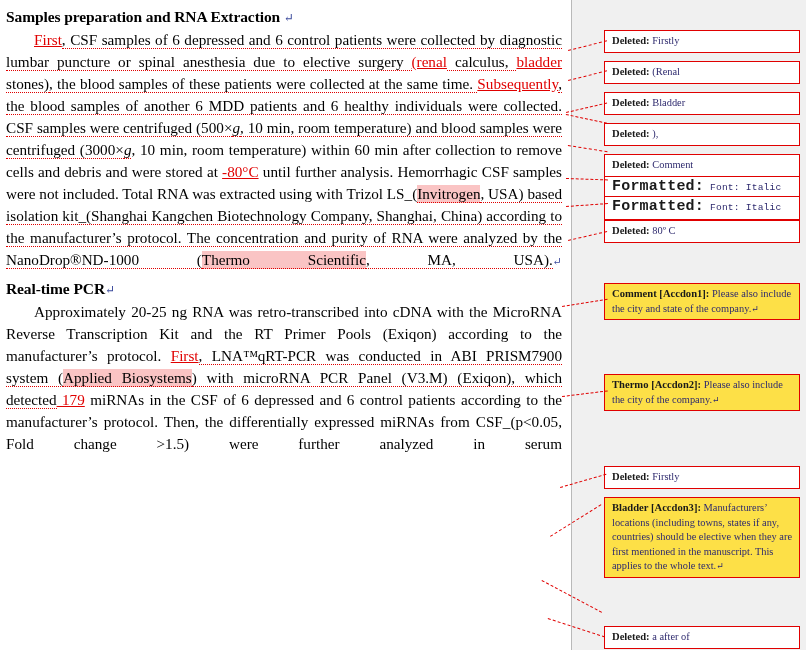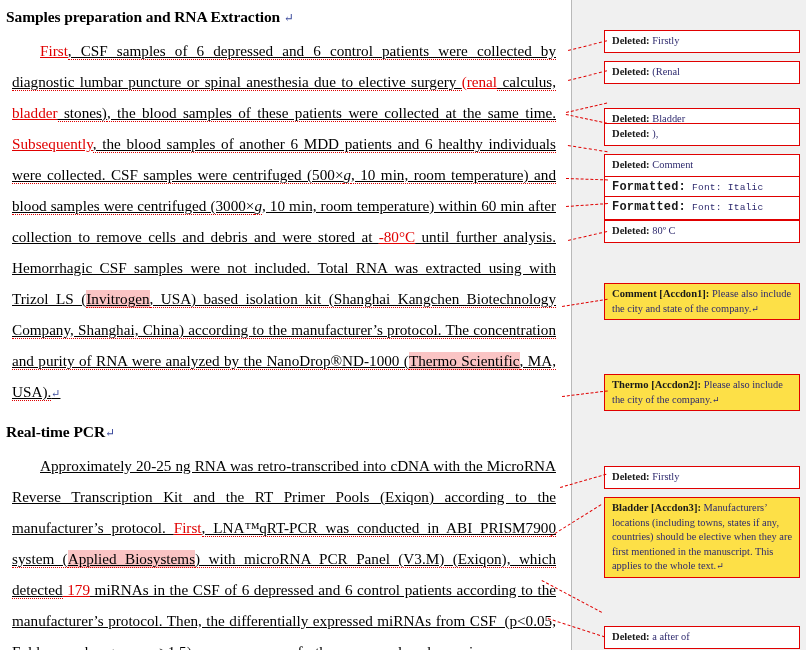--- a/index.html
+++ b/index.html
@@ -21,25 +21,24 @@
 
   .heading{
     font-size:15.5px;font-weight:bold;color:#000;
     letter-spacing:-0.1px;
     margin:0;padding:6px 0 0 0;line-height:22px;
     white-space:nowrap;
   }
   .pilcrow{color:#3b4a9c;font-weight:normal;font-size:12px;}
 
   .para{
-    font-size:15.2px;line-height:31px;color:#000;
+    font-size:15.2px;line-height:22px;color:#000;
     text-align:justify;text-align-last:justify;
-    margin:6px;padding:0;
+    margin:0;padding:0;
     word-spacing:0px;
-    text-decoration:underline;
   }
   .indent{display:inline-block;width:28px;}
 
   
   .ins{color:#e00000;text-decoration:underline;}
   .chg{ 
     border-bottom:1px dotted #e00000;
   }
   .hl{background:#fac4c4;}
   .ital{font-style:italic;}
@@ -59,21 +58,21 @@
     font-size:10.4px;line-height:14.5px;color:#2e2a6e;
   }
   .balloon.comment{background:#fde047;}
   .balloon .lbl{font-weight:bold;color:#1a1a1a;font-size:10.6px;}
   .balloon.fmt{
     font-family:"Liberation Mono","DejaVu Sans Mono",monospace;
     font-size:9.6px;letter-spacing:0.2px;
   }
   .balloon.fmt .lbl{
     font-family:"Liberation Mono","DejaVu Sans Mono",monospace;
-    font-weight:bold;font-size:12px;
+    font-weight:bold;font-size:15px;
   }
   .balloon .cpil{color:#2e2a6e;font-size:9px;}
 
   
   .leader{position:absolute;height:0;border-top:1.2px dashed #e00000;transform-origin:0 0;}
 </style>
 </head>
 <body>
 
 <div id="root">
@@ -91,21 +90,21 @@
 
     </div>
   </div>
 
   <div class="markup">
 
     <div class="balloon" style="top:30px"><span class="lbl">Deleted:</span><span> Firstly</span></div>
 
     <div class="balloon" style="top:61px"><span class="lbl">Deleted:</span><span> (Renal</span></div>
 
-    <div class="balloon" style="top:108px"><span class="lbl">Deleted:</span><span> Bladder</span></div>
+    <div class="balloon" style="top:92px"><span class="lbl">Deleted:</span><span> Bladder</span></div>
 
     <div class="balloon" style="top:123px"><span class="lbl">Deleted:</span><span> ),</span></div>
 
     <div class="balloon" style="top:154px"><span class="lbl">Deleted:</span><span> Comment</span></div>
 
     <div class="balloon fmt" style="top:176px"><span class="lbl">Formatted:</span><span> Font: Italic</span></div>
 
     <div class="balloon fmt" style="top:196px"><span class="lbl">Formatted:</span><span> Font: Italic</span></div>
 
     <div class="balloon" style="top:220px"><span class="lbl">Deleted:</span><span> 80º C</span></div>

